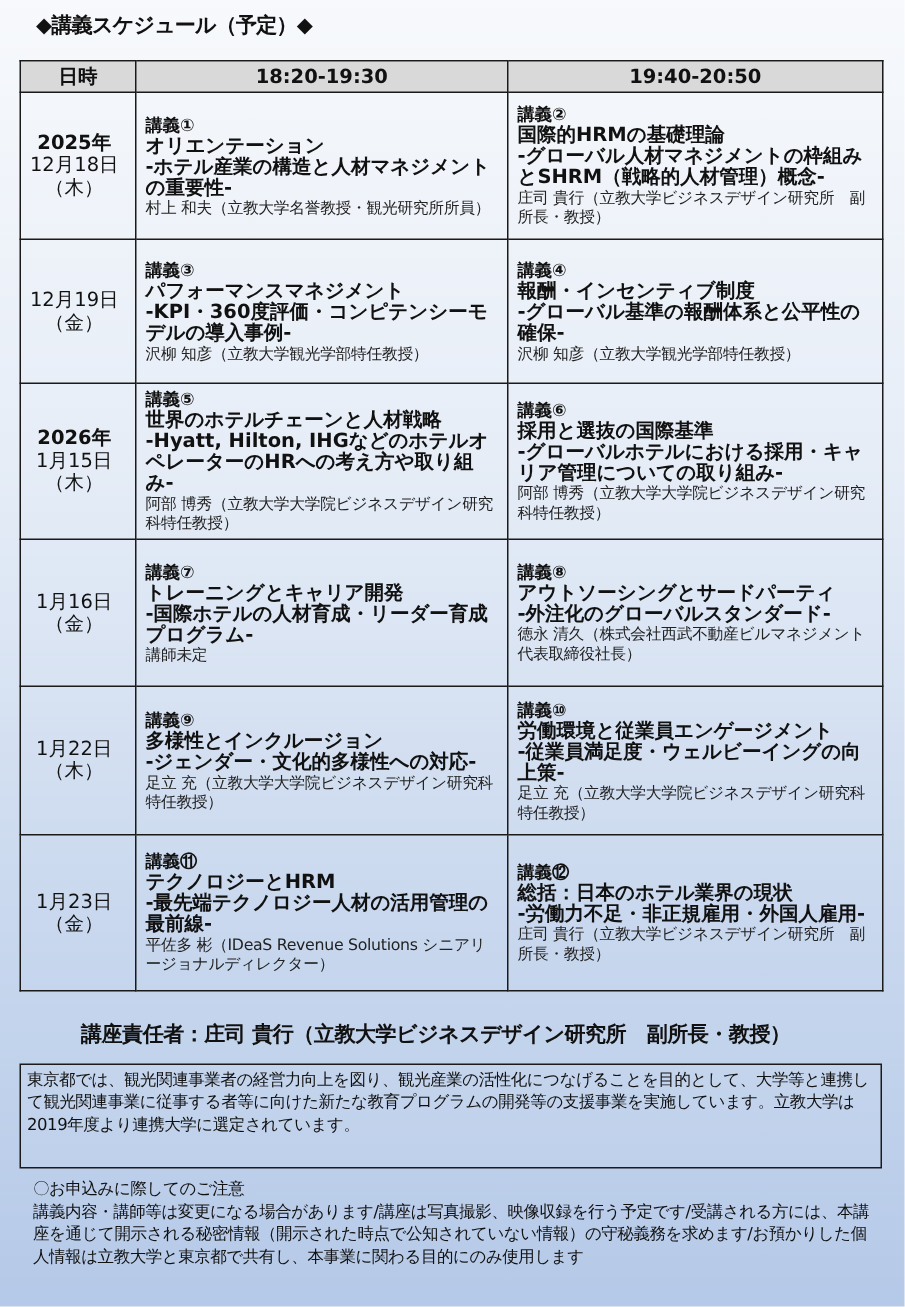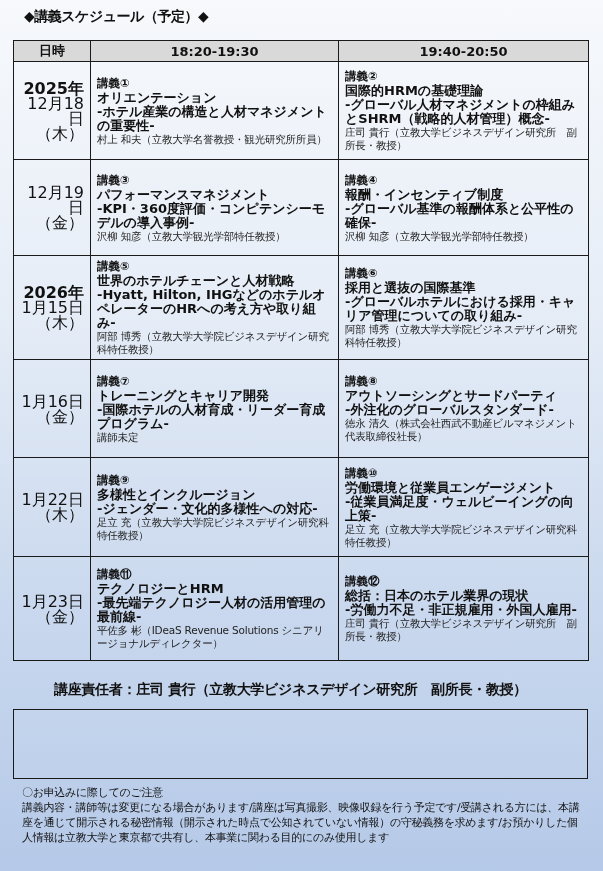--- a/index.html
+++ b/index.html
@@ -22,21 +22,21 @@
   table.schedule th, table.schedule td {
     border: 1.5px solid #1a1a1a;
     vertical-align: middle;
   }
   table.schedule th {
     background: #d9d9d9;
     font-size: 13px; font-weight: bold; height: 20px; padding: 0;
     text-align: center;
   }
   table.schedule td.date {
-    text-align: right; padding-right: 6px; font-size: 16px; line-height: 15px;
+    text-align: center; padding-right: 6px; font-size: 13px; line-height: 15px;
   }
   .date-year { font-weight: bold; display: block; }
   .date-md { display: block; }
   .date-wd { display: block; }
   td.lecture {
     padding: 3px 4px 3px 6px;
     font-size: 11px; line-height: 14px; vertical-align: top;
   }
   .lec-no { font-weight: bold; display: block; font-size: 11.5px; }
   .lec-title { font-weight: bold; display: block; font-size: 13px; line-height: 15px; }
@@ -192,18 +192,19 @@
         <span class="lec-sub">-労働力不足・非正規雇用・外国人雇用-</span>
         <span class="lec-speaker">庄司 貴行（立教大学ビジネスデザイン研究所　副所長・教授）</span>
       </td>
     </tr>
   </tbody>
 </table>
 
 <div class="responsible">講座責任者：庄司 貴行（立教大学ビジネスデザイン研究所　副所長・教授）</div>
 
 <div class="info-box">
+  <span>東京都では、観光関連事業者の経営力向上を図り、観光産業の活性化につなげることを目的として、大学等と連携して観光関連事業に従事する者等に向けた新たな教育プログラムの開発等の支援事業を実施しています。立教大学は2019年度より連携大学に選定されています。</span>
 </div>
 
 <div class="notes">
   <span>〇お申込みに際してのご注意</span>
   <span>講義内容・講師等は変更になる場合があります/講座は写真撮影、映像収録を行う予定です/受講される方には、本講座を通じて開示される秘密情報（開示された時点で公知されていない情報）の守秘義務を求めます/お預かりした個人情報は立教大学と東京都で共有し、本事業に関わる目的にのみ使用します</span>
 </div>
 
 </body></html>

